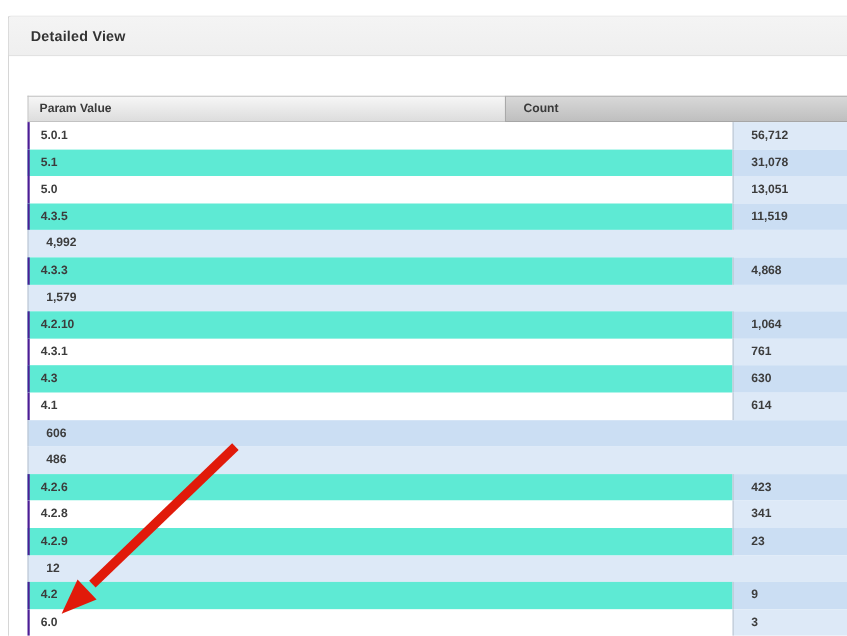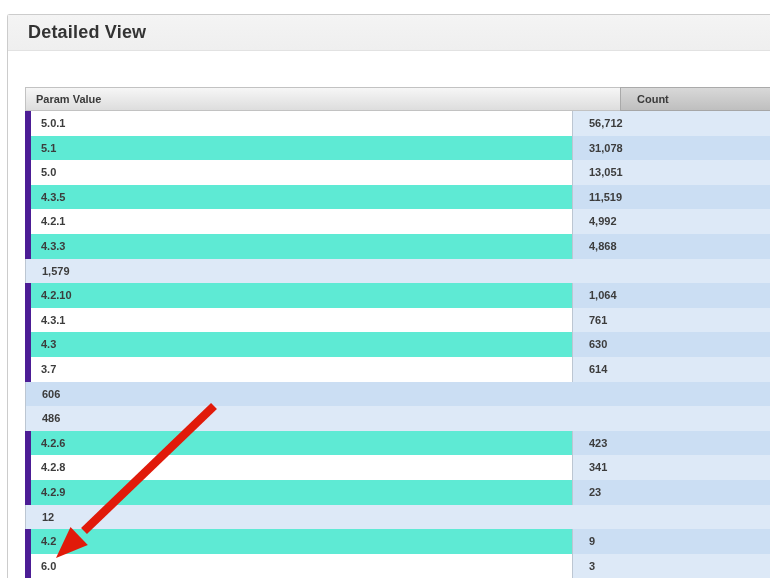--- a/index.html
+++ b/index.html
@@ -13,47 +13,47 @@
     background:#ffffff;
     border:1px solid #cccccc; border-right:none; border-bottom:none;
     border-top-left-radius:3px;
   }
   .panel-header {
     height:36px; box-sizing:border-box;
     background:linear-gradient(#f4f4f4,#efefef);
     border-bottom:1px solid #e2e2e2;
     display:flex; align-items:center; padding-left:20px;
   }
-  .panel-title { font-size:18px; font-weight:bold; color:#333333; letter-spacing:0.2px; }
+  .panel-title { font-size:13px; font-weight:bold; color:#333333; letter-spacing:0.2px; }
 
   .table-wrap { position:absolute; left:17px; top:72px; right:0; }
   .thead { display:flex; height:24px; box-sizing:border-box; }
   .th {
     box-sizing:border-box; font-size:11px; font-weight:bold; color:#3a3a3a;
     line-height:22px; cursor:pointer;
   }
   .th-param {
-    width:595px; padding-left:10px;
+    width:434px; padding-left:10px;
     background:linear-gradient(#f6f6f6,#dddddd);
     border:1px solid #c2c2c2; border-right:none;
   }
   .th-count {
     flex:1; padding-left:16px;
     background:linear-gradient(#d8d8d8,#bfbfbf);
     border-top:1px solid #aaaaaa; border-bottom:1px solid #a6a6a6;
     border-left:1px solid #a9a9a9;
   }
   .row { display:flex; height:24.6px; }
   .cell {
     box-sizing:border-box; font-size:11px; font-weight:bold; color:#3c3c3c;
     line-height:24.6px; white-space:nowrap; overflow:hidden;
   }
   .cell-param {
-    width:547px; padding-left:10px; background:#ffffff;
-    border-left:6px solid #4c1d95;
+    width:641px; padding-left:10px; background:#ffffff;
+    border-left:2px solid #4c1d95;
   }
   .cell-count {
     flex:1; padding-left:16px; background:#dde9f7;
     border-left:1px solid #bcc6d2;
   }
   .row.alt .cell-param { background:#5eead4; }
   .row.alt .cell-count { background:#cbdef3; }
 
   .arrow-overlay {
     position:absolute; left:0; top:0; width:770px; height:578px;
@@ -88,21 +88,20 @@
     <div class="cell cell-param">5.0</div>
     <div class="cell cell-count">13,051</div>
   </div>
 
   <div class="row alt">
     <div class="cell cell-param">4.3.5</div>
     <div class="cell cell-count">11,519</div>
   </div>
 
   <div class="row">
-    <div class="cell cell-param">4.2.1</div>
     <div class="cell cell-count">4,992</div>
   </div>
 
   <div class="row alt">
     <div class="cell cell-param">4.3.3</div>
     <div class="cell cell-count">4,868</div>
   </div>
 
   <div class="row">
     <div class="cell cell-count">1,579</div>
@@ -117,21 +116,21 @@
     <div class="cell cell-param">4.3.1</div>
     <div class="cell cell-count">761</div>
   </div>
 
   <div class="row alt">
     <div class="cell cell-param">4.3</div>
     <div class="cell cell-count">630</div>
   </div>
 
   <div class="row">
-    <div class="cell cell-param">3.7</div>
+    <div class="cell cell-param">4.1</div>
     <div class="cell cell-count">614</div>
   </div>
 
   <div class="row alt">
     <div class="cell cell-count">606</div>
   </div>
 
   <div class="row">
     <div class="cell cell-count">486</div>
   </div>

